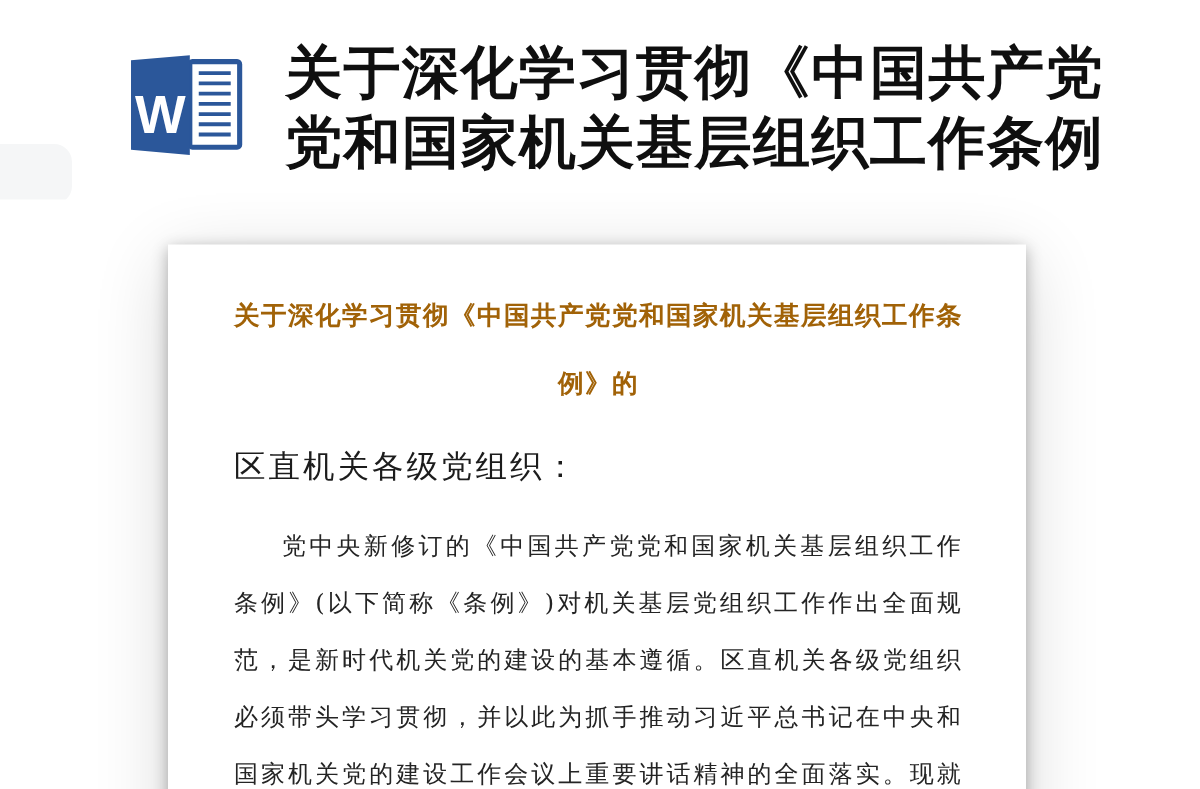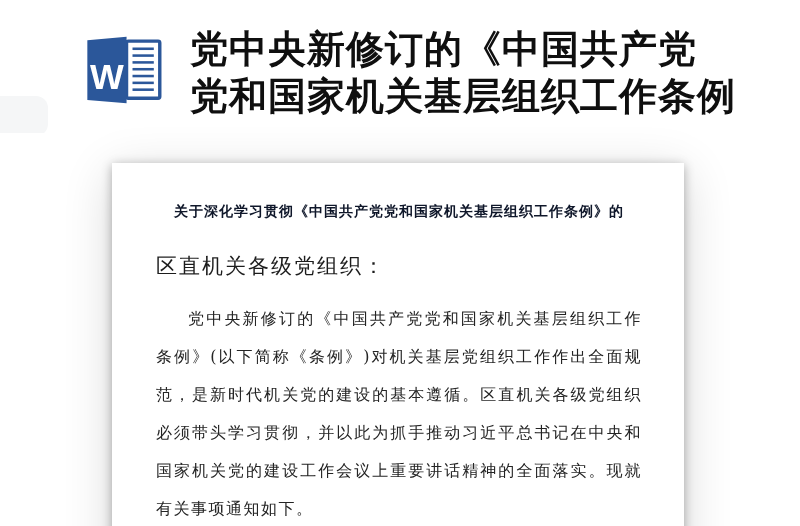--- a/index.html
+++ b/index.html
@@ -31,22 +31,22 @@
   .doc-page {
     position: absolute; left: 112px; top: 30px; width: 572px; height: 430px;
     background: #ffffff;
     box-shadow: 0 2px 10px rgba(0,0,0,0.30), 0 10px 46px rgba(0,0,0,0.16);
     padding: 26px 42px 0 44px;
     color: #1c1c1c;
     font-family: "DejaVu Serif", "Liberation Serif", serif;
   }
 
   .doc-title {
-    text-align: center; font-weight: 700; font-size: 14px; line-height: 45px;
-    letter-spacing: 1px; color: #0f172a;
+    text-align: center; font-weight: 700; font-size: 17px; line-height: 45px;
+    letter-spacing: 1px; color: #a16207;
   }
 
   .doc-salutation {
     margin-top: 13px; font-size: 21px; line-height: 38px; letter-spacing: 2px;
   }
 
   .doc-paragraph {
     margin-top: 15px; font-size: 16px; line-height: 38px; letter-spacing: 1.5px;
     text-indent: 2em; text-align: justify; color: #242424;
   }
@@ -69,21 +69,21 @@
         <line x1="71" y1="62" x2="96" y2="62"></line>
         <line x1="71" y1="70" x2="96" y2="70"></line>
       </g>
 
       <polygon points="18,12 64,8 64,86 18,82" fill="#2B579A"></polygon>
       <text x="41" y="69" text-anchor="middle" font-family="Liberation Sans, sans-serif" font-size="42" font-weight="700" fill="#ffffff">W</text>
     </svg>
   </div>
 
   <div class="page-title">
-    <div class="t-line">党中央新修订的《中国共产党</div>
+    <div class="t-line">关于深化学习贯彻《中国共产党</div>
     <div class="t-line">党和国家机关基层组织工作条例</div>
   </div>
 
   <div class="corner-decoration"></div>
 </div>
 
 <div class="preview-area">
   <div class="doc-page">
 
     <div class="doc-title">

